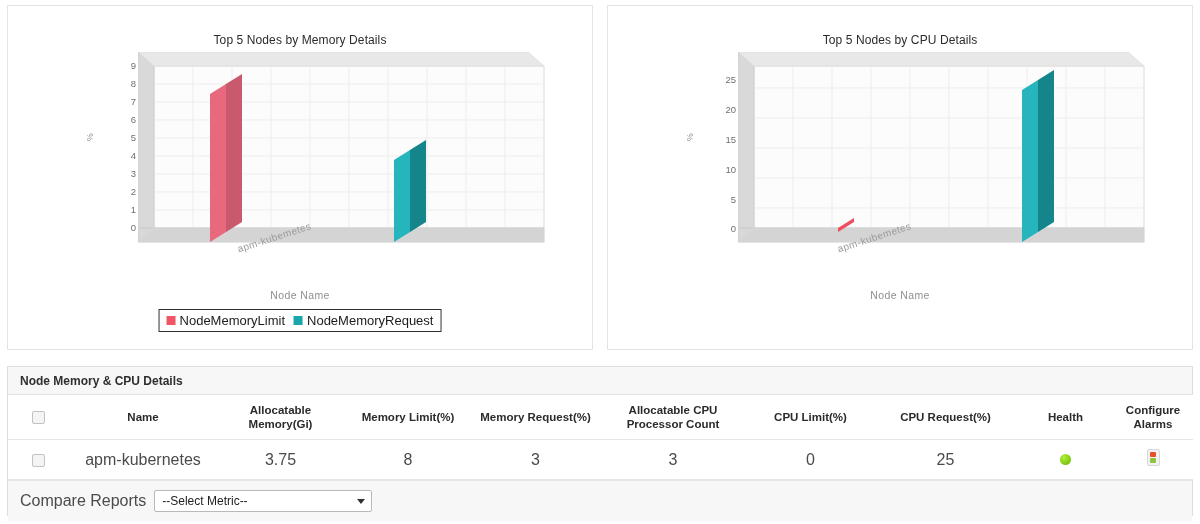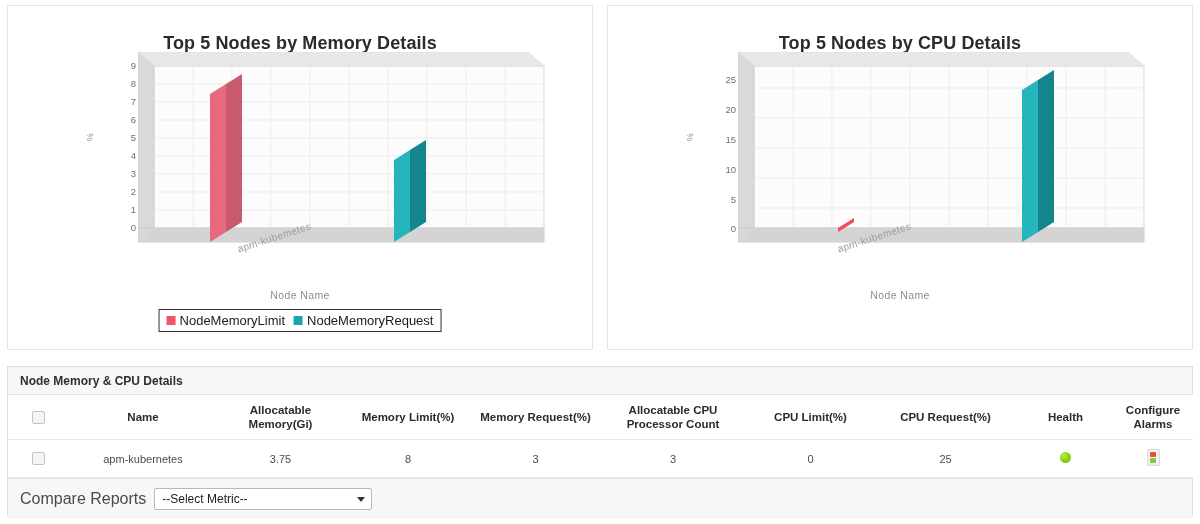--- a/index.html
+++ b/index.html
@@ -33,22 +33,22 @@
     border: 1px solid #e3e3e3;
     box-sizing: border-box;
   }
   .chart-panel.right { margin-left: 14px; }
 
   .chart-title {
     position: absolute;
     left: 0; right: 0;
     top: 27px;
     text-align: center;
-    font-size: 18px;
-    font-weight: bold;
+    font-size: 12px;
+    font-weight: normal;
     color: #2b2b2b;
     letter-spacing: .1px;
   }
 
   .plot-wrap {
     position: absolute;
     left: 0; top: 42px;
     width: 100%;
     height: 190px;
   }
@@ -149,21 +149,21 @@
     font-weight: bold;
     color: #2b2b2b;
     padding: 8px 4px;
     text-align: center;
     vertical-align: middle;
     border-bottom: 1px solid #e6e6e6;
     background: #fff;
     line-height: 14px;
   }
   table.grid td {
-    font-size: 11px;
+    font-size: 16px;
     color: #4b4b4b;
     padding: 9px 4px;
     text-align: center;
     vertical-align: middle;
     border-bottom: 1px solid #e6e6e6;
     background: #fff;
   }
   td.name-cell, th.name-head { text-align: left; padding-left: 16px; }
   .cb {
     width: 13px; height: 13px;

